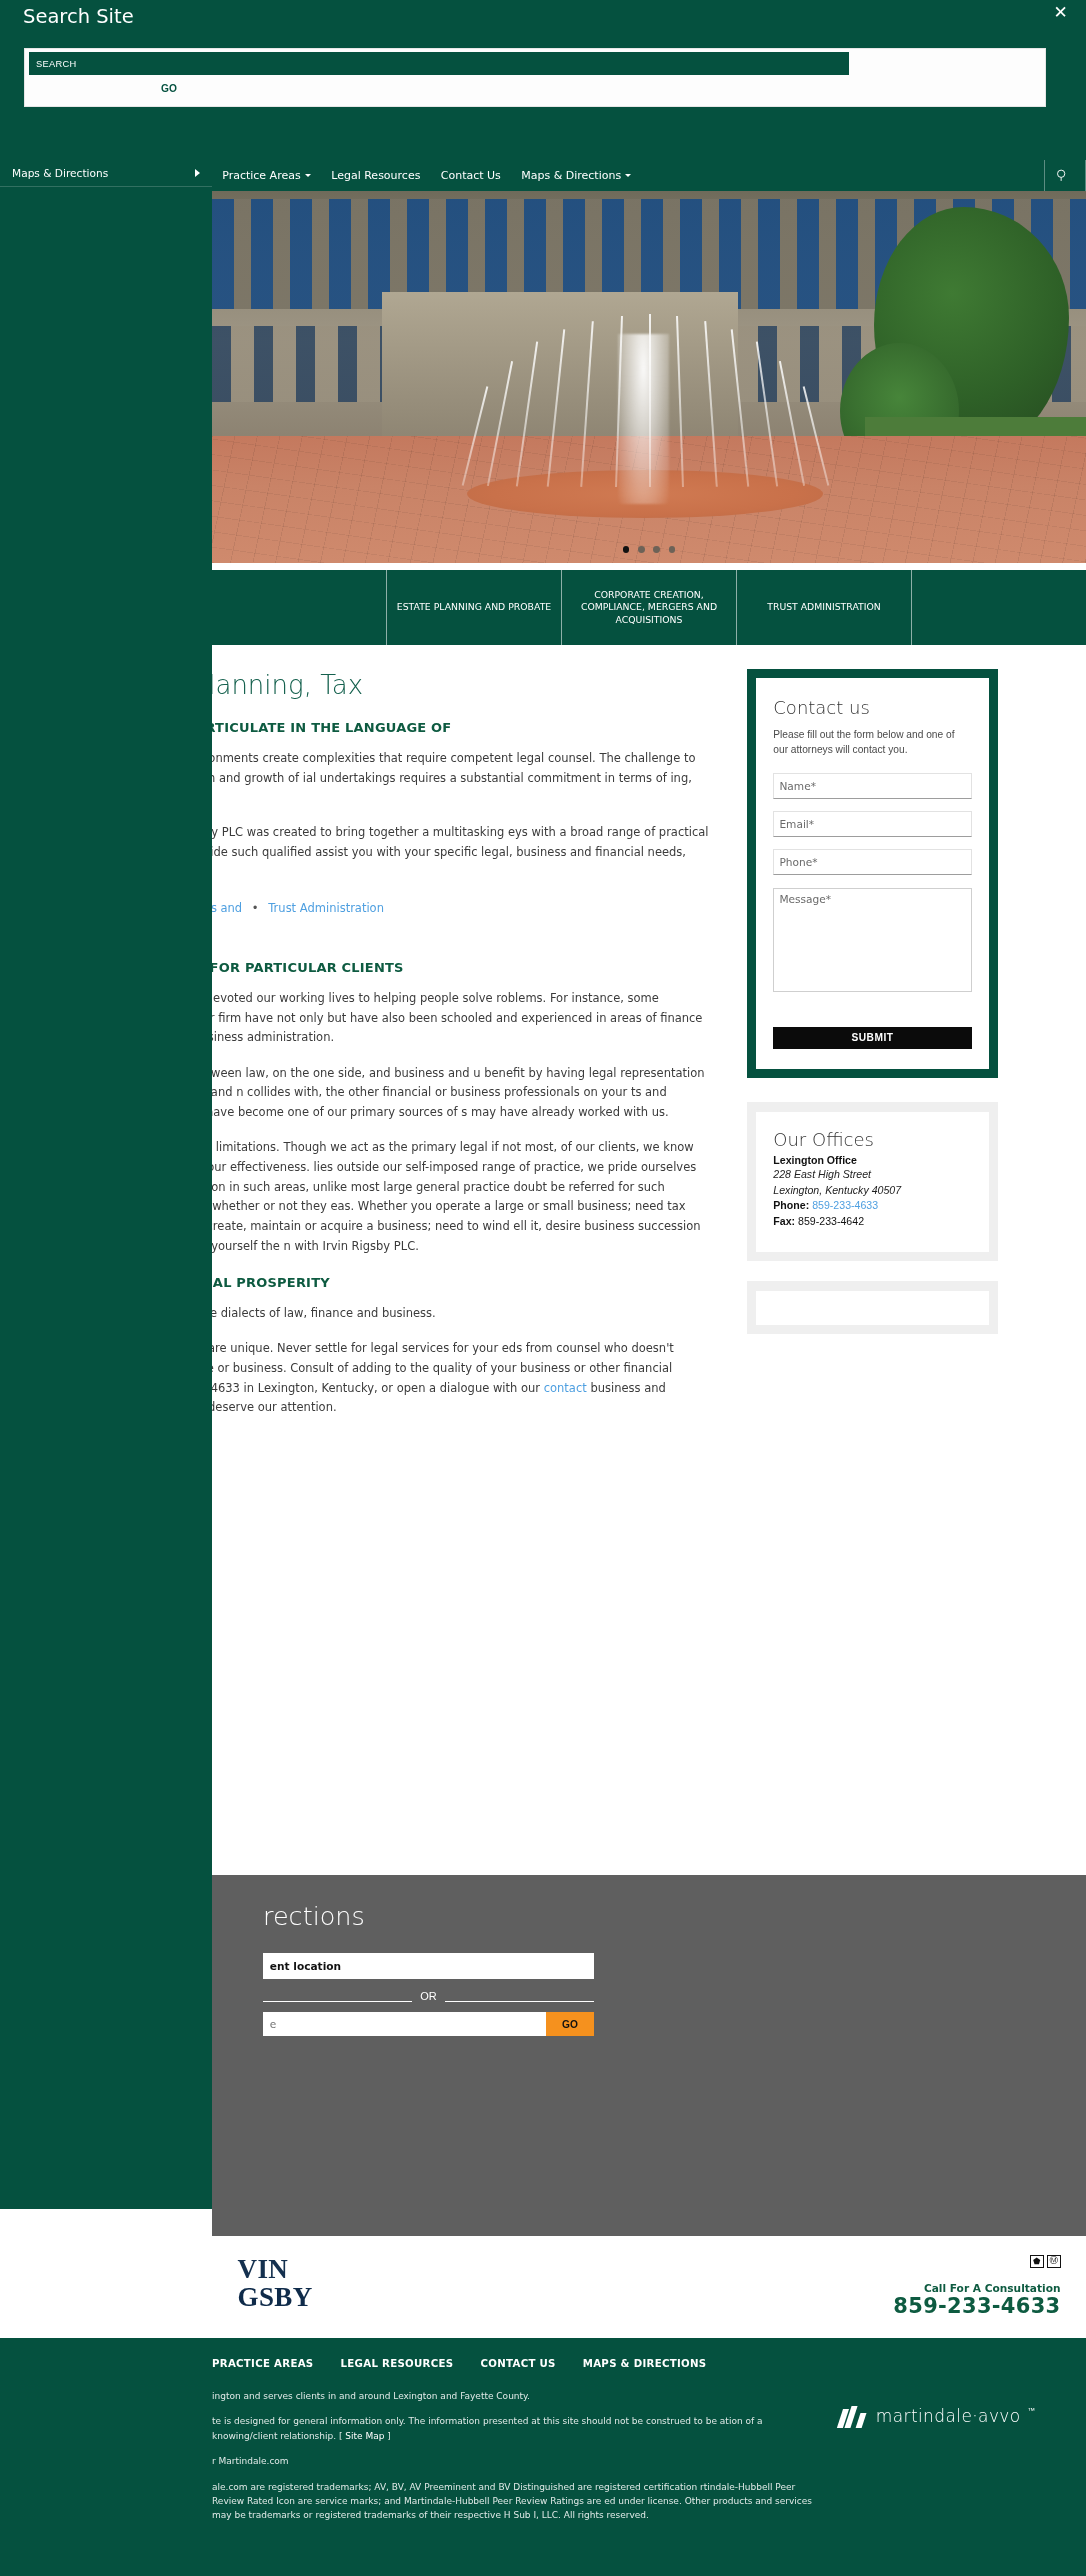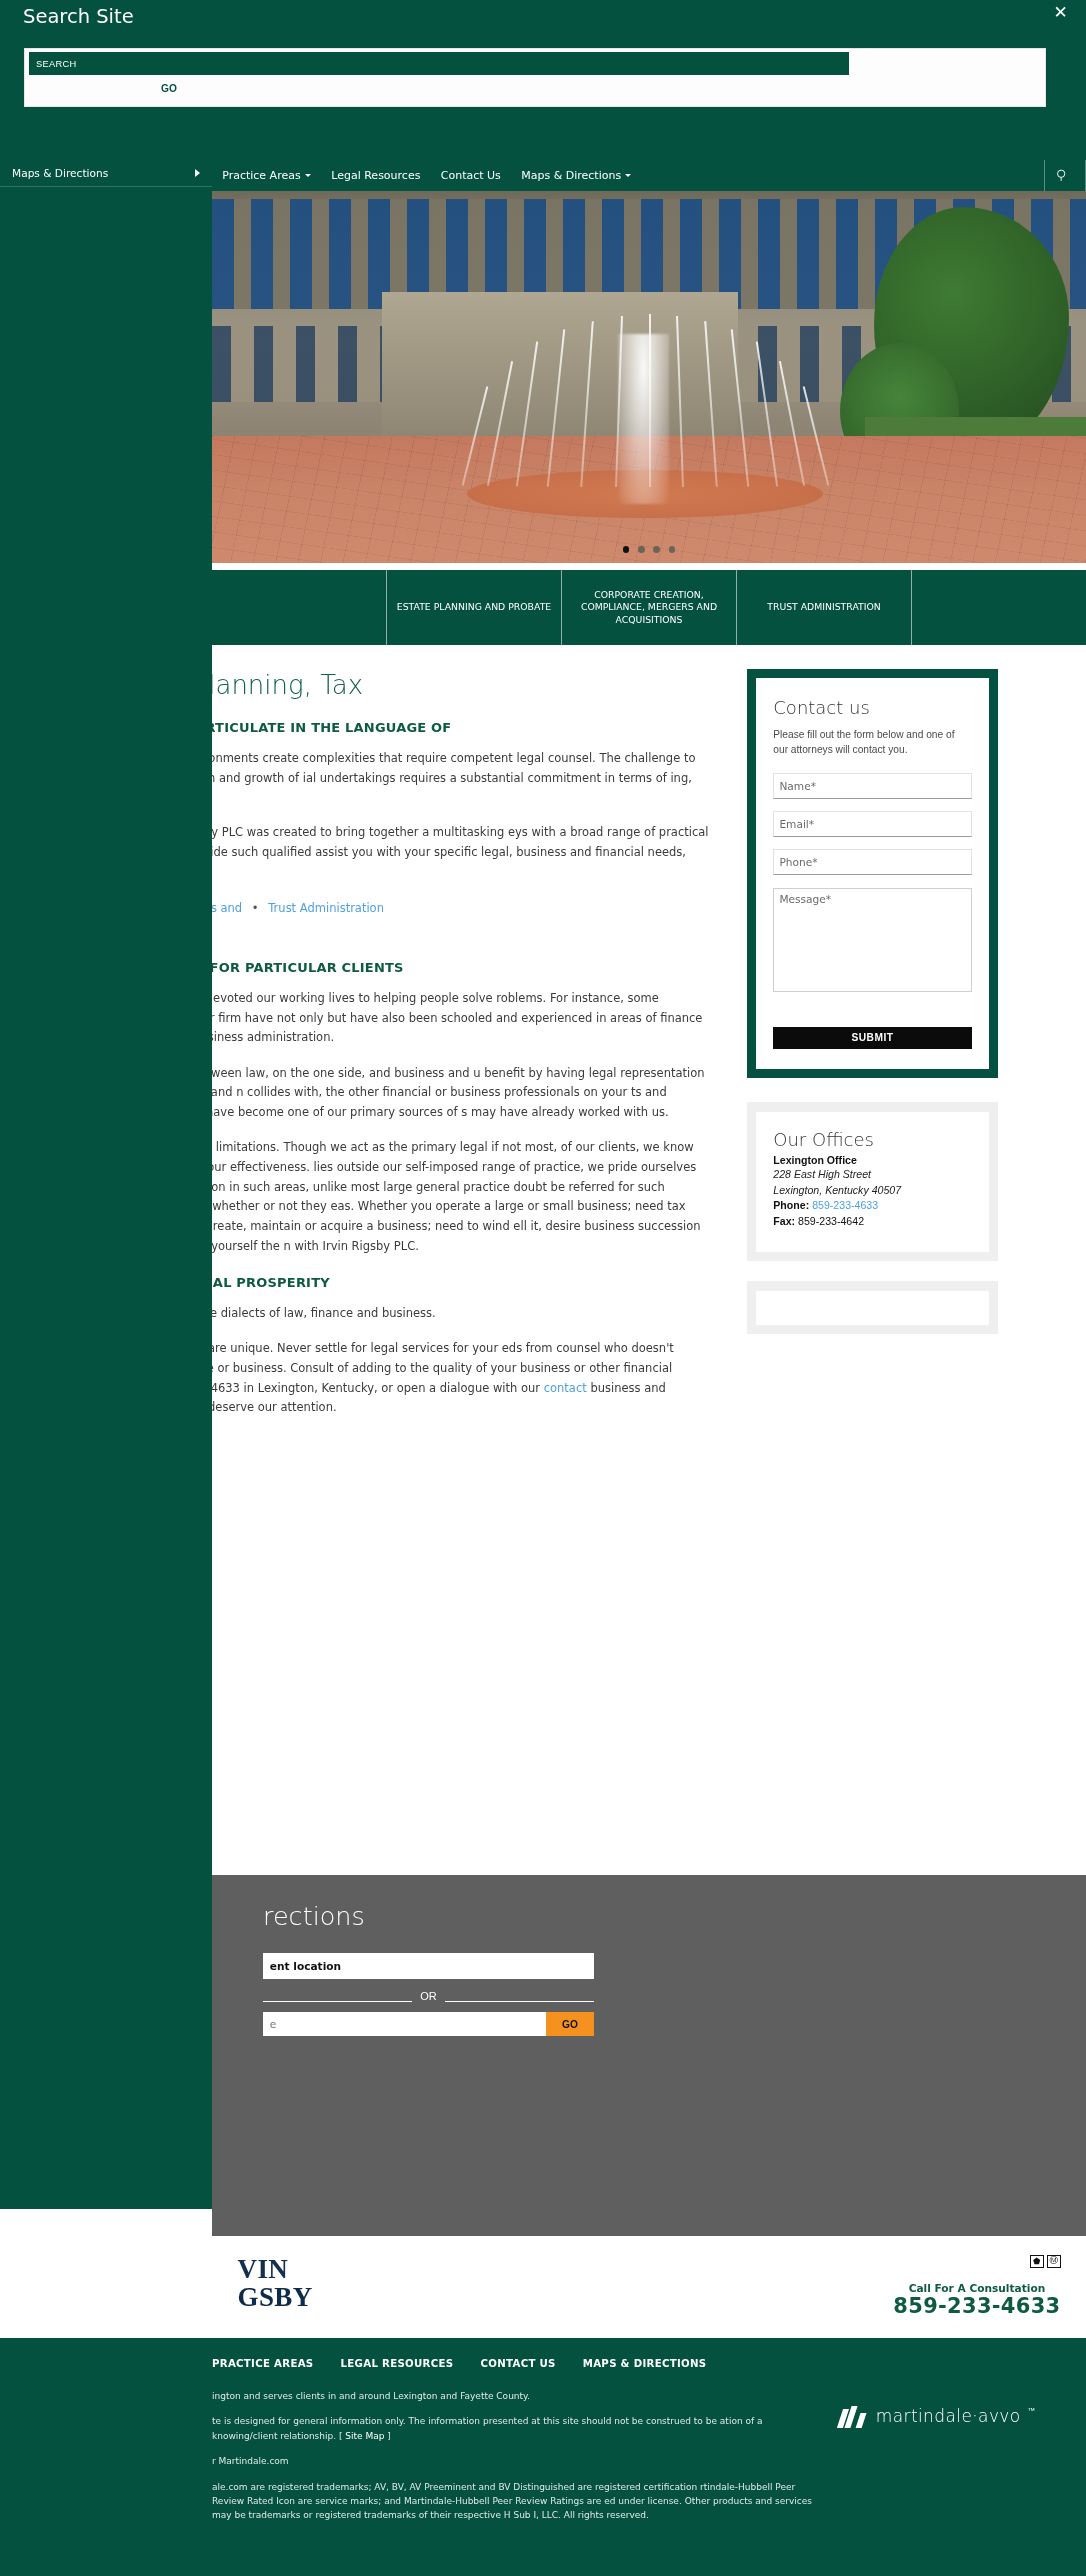--- a/index.html
+++ b/index.html
@@ -230,21 +230,21 @@
   .logo-bar { position: absolute; left: 212px; top: 2236px; width: 874px; height: 102px;
     background: #ffffff; }
   .logo-word { position: absolute; left: 25.5px; top: 18.7px;
     font-family: "Liberation Serif", serif; font-weight: bold; color: #14304f;
     font-size: 27px; line-height: 1.06; letter-spacing: 0.4px; }
   .logo-word .l2 { color: #0f2b4a; }
   .social-row { position: absolute; right: 25.5px; top: 18.7px; display: flex; gap: 3.4px; }
   .social-ico { width: 13.6px; height: 13.6px; border: 0.8px solid #111;
     display: flex; align-items: center; justify-content: center; cursor: pointer;
     font-size: 8.5px; color: #111; }
-  .consult { position: absolute; right: 25.5px; top: 46px; text-align: center; }
+  .consult { position: absolute; right: 25.5px; top: 46px; text-align: right; }
   .consult-label { font-size: 10.6px; font-weight: bold; color: #0e5b41;
     font-family: "DejaVu Sans", sans-serif; }
   .consult-phone { font-size: 21px; font-weight: bold; color: #0e5b41; letter-spacing: 0.3px;
     font-family: "DejaVu Sans", sans-serif; }
 
   
   .footer { position: absolute; left: 0; top: 2338px; width: 1086px; height: 238px;
     background: #05513f; }
   .footer-nav { position: absolute; left: 212px; top: 20.4px; width: 594px;
     display: flex; gap: 27px; }

